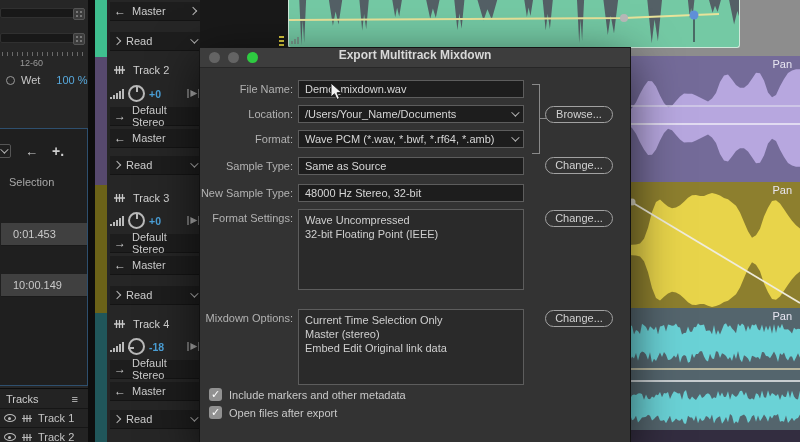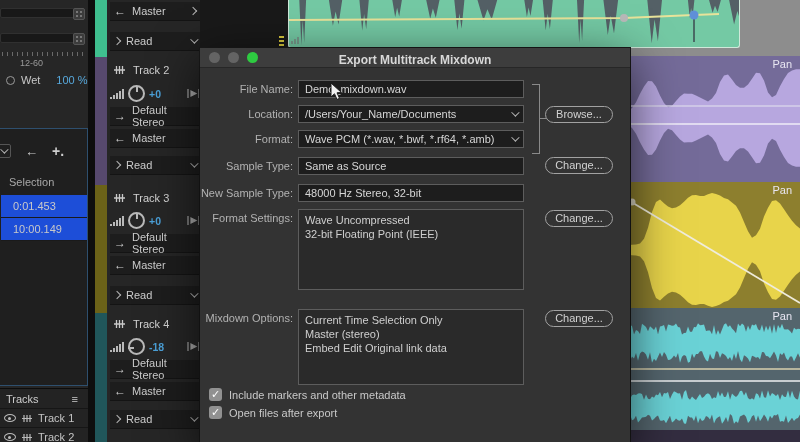--- a/index.html
+++ b/index.html
@@ -21,21 +21,21 @@
   .wet-label { color:#c7c7c7;text-align:center; }
   .wet-value { color:#57a8dc; margin-left:10px; }
 
   .markers-panel { position:absolute; left:-2px; top:128px; width:90px; height:258px; background:#1f1f1f; border:1px solid #2e4f6e; }
   .mk-toolbar { position:absolute; left:2px; top:14px; width:84px; display:flex; align-items:center; gap:14px; color:#c0c0c0; }
   .mk-box { width:16px; height:14px; border:1px solid #555; border-radius:2px; display:flex; align-items:center; justify-content:center; margin-left:-6px; }
   .mk-arrow { font-size:13px; color:#cfcfcf; font-weight:bold; }
   .mk-plus { font-size:14px; color:#cfcfcf; font-weight:bold; }
   .mk-head { position:absolute; left:10px; top:47px; color:#a9a9a9; font-size:11px; }
   .mk-rows { position:absolute; left:2px; top:66px; width:86px; }
-  .mk-row { height:23px; line-height:23px; padding-left:12px; color:#c9c9c9; font-size:11px; background:#1d4ed8; border-bottom:1px solid #1a1a1a; }
+  .mk-row { height:23px; line-height:23px; padding-left:12px; color:#c9c9c9; font-size:11px; background:#404040; border-bottom:1px solid #1a1a1a;margin-top:28px; }
 
   .tracks-panel { position:absolute; left:0; top:388px; width:88px; height:54px; background:#232323; border-top:1px solid #0c0c0c; }
   .tp-head { display:flex; align-items:center; justify-content:space-between; padding:4px 10px 3px 6px; color:#cccccc; font-size:11px; border-bottom:1px solid #161616; }
   .tp-row { display:flex; align-items:center; gap:5px; padding:3px 0 3px 4px; color:#c4c4c4; font-size:11px; border-bottom:1px solid #161616; }
   .eye { width:12px; height:8px; border:1.2px solid #bbb; border-radius:50%; position:relative; }
   .eye::after { content:""; position:absolute; left:3px; top:1.5px; width:3px; height:3px; background:#bbb; border-radius:50%; }
 
   
   .gap-col { position:absolute; left:88px; top:0; width:7px; height:442px; background:#0e0e0e; }
   .tc { position:absolute; left:95px; top:0; width:105px; height:442px; background:#262626; }
@@ -62,21 +62,21 @@
   .clip { position:absolute; overflow:hidden; }
   .clip-teal { left:288px; top:0; width:452px; height:48px; border:1px solid #cfe9da; border-top:none; border-radius:0 0 3px 3px; }
   .pan-label { position:absolute; right:8px; top:2px; color:#e8e6f2; font-size:11px; }
   .right-rack { position:absolute; left:628px; top:56px; width:172px; height:386px; }
   .clip-right { left:0; width:172px; }
   .cursor-svg { position:absolute; z-index:60; }
 
   
   .dialog { position:absolute; left:200px; top:48px; width:430px; height:400px; background:#333333; z-index:40;
     box-shadow:0 12px 46px rgba(0,0,0,.65), 0 0 0 1px #1a1a1a; }
-  .titlebar { height:20px; background:#3d3d3d; border-bottom:1px solid #272727; display:flex; align-items:flex-end; position:relative; }
+  .titlebar { height:20px; background:#3d3d3d; border-bottom:1px solid #272727; display:flex; align-items:flex-start; position:relative; }
   .lights { position:absolute; left:9px; top:4px; display:flex; gap:8px; }
   .light { width:11px; height:11px; border-radius:50%; }
   .dlg-title { flex:1; text-align:center; color:#d8d8d8; font-size:12px; font-weight:bold; }
   .row { position:absolute; left:0; width:430px; display:flex; }
   .lbl { width:93px; text-align:right; color:#b2b2b2; font-size:11px; padding-top:3px; }
   .fld { margin-left:5px; width:226px; background:#1d1d1d; border:1px solid #5d5d5d; color:#d6d6d6; font-size:11px;
     height:18px; line-height:16px; padding:0 6px; white-space:nowrap; overflow:hidden; }
   .fld-box { margin-left:5px; width:226px; background:#2a2a2a; border:1px solid #5d5d5d; color:#cfcfcf; font-size:11px;
     padding:3px 6px; line-height:14px; }
   .dd { display:flex; align-items:center; justify-content:space-between; }

